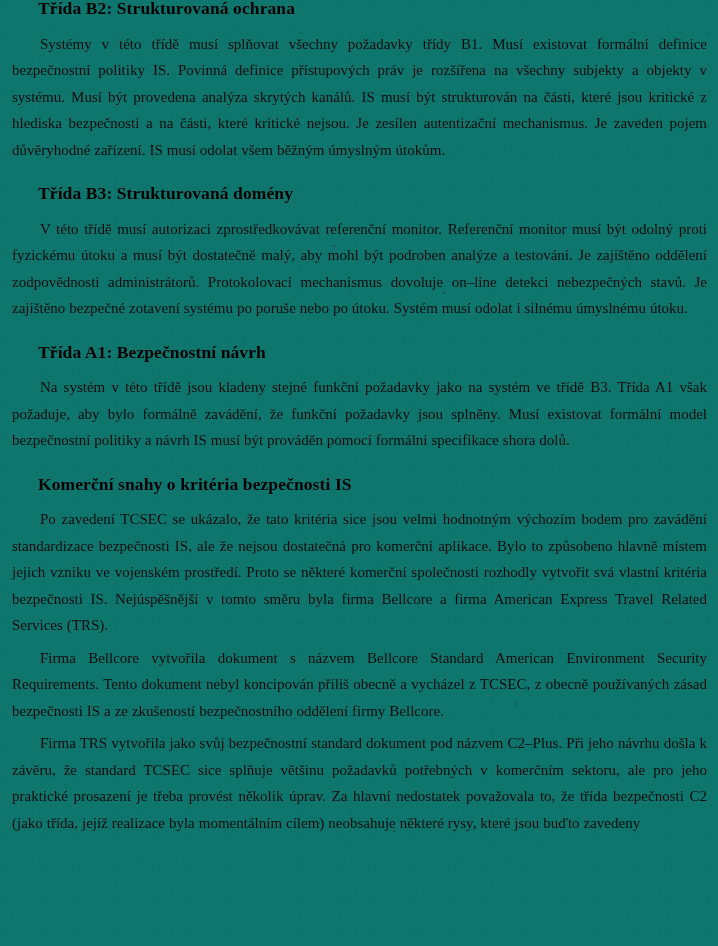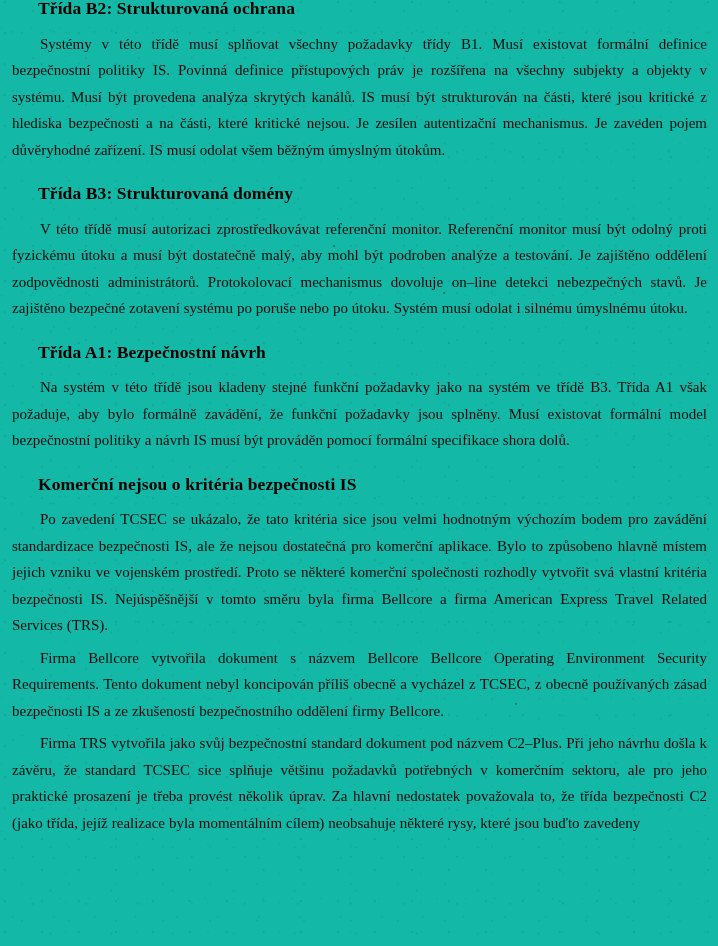--- a/index.html
+++ b/index.html
@@ -5,21 +5,21 @@
 <style>
   html, body {
     margin: 0;
     padding: 0;
     background: #ffffff;
   }
   #page {
     position: relative;
     width: 718px;
     height: 946px;
-    background: #14b8a6;
+    background: #0f766e;
     overflow: hidden;
     font-family: "Liberation Serif", "DejaVu Serif", serif;
     color: #080808;
     
     box-sizing: border-box;
   }
   #scan-noise {
     position: absolute;
     inset: 0;
     pointer-events: none;
@@ -103,22 +103,22 @@
       <h2 class="section-heading">Třída B3: Strukturovaná domény</h2>
       <p class="body-par">V této třídě musí autorizaci zprostředkovávat  referenční monitor. Referenční monitor musí být odolný  proti fyzickému útoku a musí být dostatečně malý, aby  mohl být podroben analýze a testování. Je zajištěno oddělení zodpovědnosti administrátorů. Protokolovací  mechanismus dovoluje on–line detekci nebezpečných  stavů. Je zajištěno bezpečné zotavení systému po poruše nebo po útoku. Systém musí odolat i silnému úmyslnému  útoku.</p>
     </div>
 
     <div class="block">
       <h2 class="section-heading">Třída A1: Bezpečnostní návrh</h2>
       <p class="body-par">Na systém v této třídě jsou kladeny stejné funkční  požadavky jako na systém ve třídě B3. Třída A1 však  požaduje, aby bylo formálně zavádění, že funkční  požadavky jsou splněny. Musí existovat formální model bezpečnostní politiky a návrh IS musí být prováděn  pomocí formální specifikace shora dolů.</p>
     </div>
 
     <div class="block last">
-      <h2 class="section-heading">Komerční nejsou o kritéria bezpečnosti IS</h2>
+      <h2 class="section-heading">Komerční snahy o kritéria bezpečnosti IS</h2>
       <p class="body-par">Po zavedení TCSEC se ukázalo, že tato kritéria sice jsou velmi hodnotným výchozím bodem pro zavádění standardizace bezpečnosti IS, ale že nejsou dostatečná pro komerční aplikace. Bylo to způsobeno hlavně místem jejich vzniku ve vojenském prostředí. Proto se některé komerční společnosti rozhodly vytvořit svá vlastní kritéria bezpečnosti IS. Nejúspěšnější v tomto směru byla firma Bellcore a firma American Express Travel Related Services (TRS).</p>
       <div class="gap-small"></div>
-      <p class="body-par">Firma Bellcore vytvořila dokument s názvem Bellcore Bellcore Operating Environment Security Requirements. Tento dokument nebyl koncipován příliš obecně a vycházel z TCSEC, z obecně používaných zásad bezpečnosti IS a ze zkušeností bezpečnostního oddělení firmy Bellcore.</p>
+      <p class="body-par">Firma Bellcore vytvořila dokument s názvem Bellcore Standard American Environment Security Requirements. Tento dokument nebyl koncipován příliš obecně a vycházel z TCSEC, z obecně používaných zásad bezpečnosti IS a ze zkušeností bezpečnostního oddělení firmy Bellcore.</p>
       <div class="gap-small"></div>
       <p class="body-par">Firma TRS vytvořila jako svůj bezpečnostní standard dokument pod názvem C2–Plus. Při jeho návrhu došla k závěru, že standard TCSEC sice splňuje většinu požadavků potřebných v komerčním sektoru, ale pro jeho praktické prosazení je třeba provést několik úprav. Za hlavní nedostatek považovala to, že třída bezpečnosti C2 (jako třída, jejíž realizace byla momentálním cílem) neobsahuje některé rysy, které jsou buďto zavedeny</p>
     </div>
 
   </div>
 </div>
 
 </body></html>

